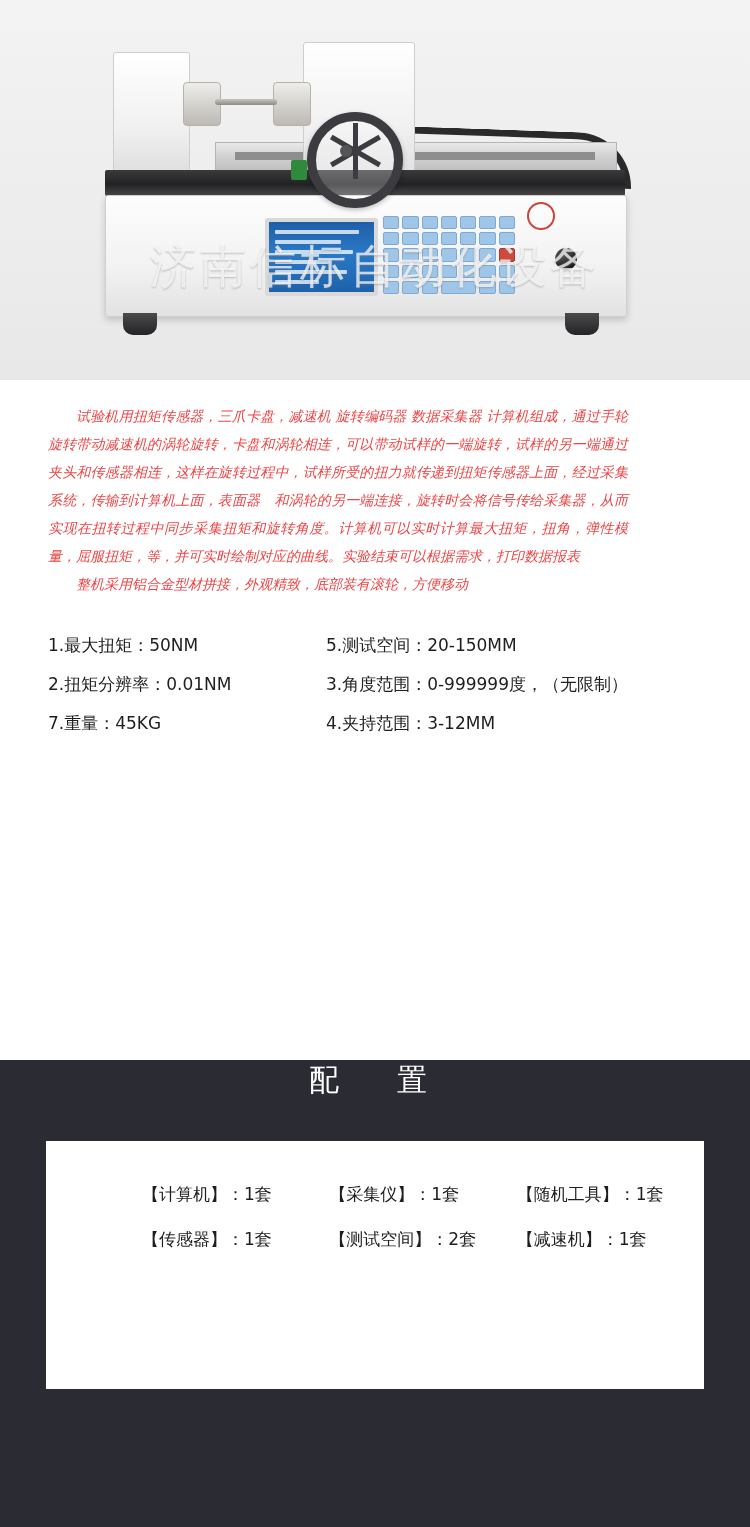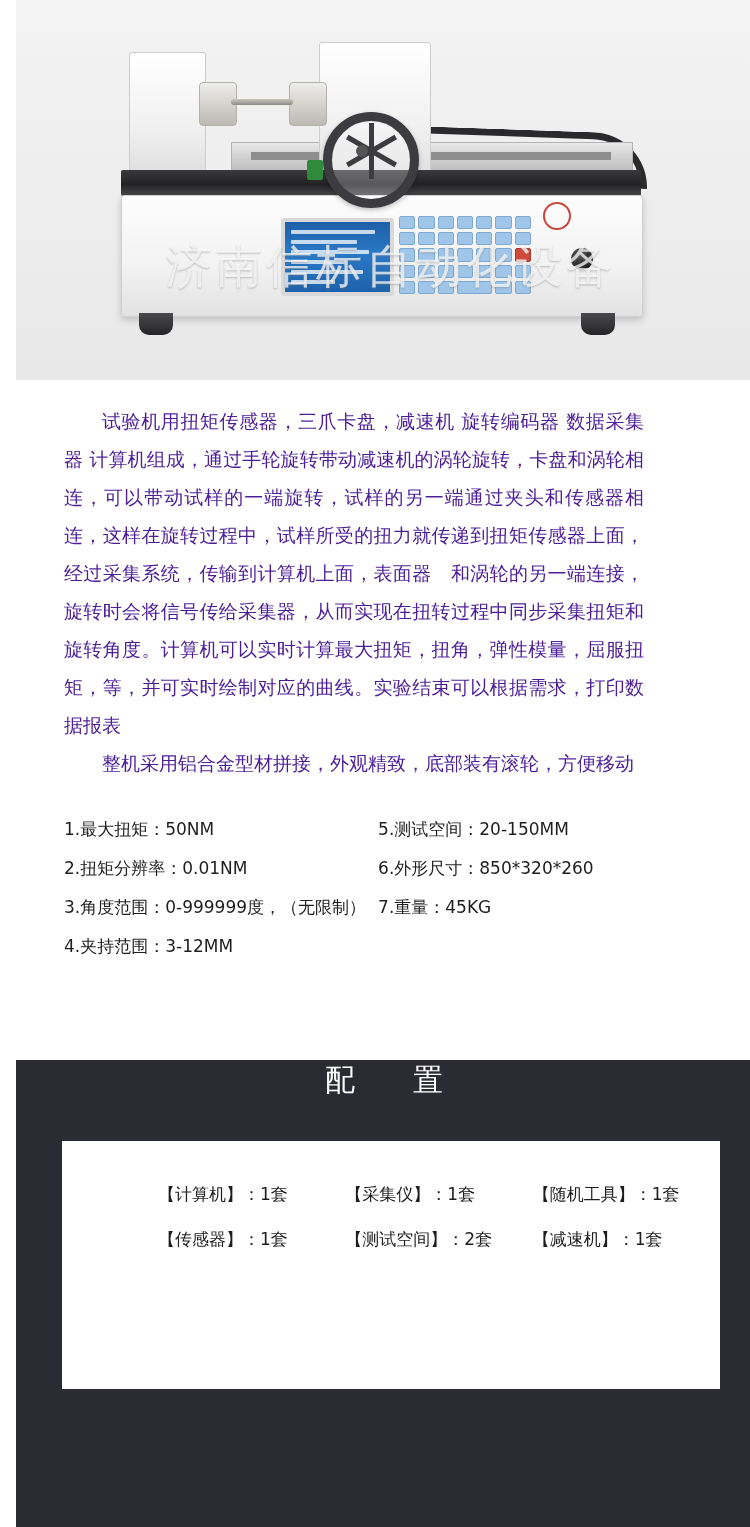--- a/index.html
+++ b/index.html
@@ -11,21 +11,20 @@
     height: 1527px;
     background: #ffffff;
     font-family: "Liberation Sans", sans-serif;
     color: #222;
     overflow: hidden;
   }
   .page {
     position: relative;
     width: 676px;
     height: 1527px;
-    margin-left: 16px;
   }
 
   
   .photo {
     position: relative;
     width: 750px;
     height: 380px;
     background: linear-gradient(180deg, #f3f3f3 0%, #ededed 55%, #e8e8e8 100%);
     overflow: hidden;
   }
@@ -252,26 +251,27 @@
     font-family: "DejaVu Sans", sans-serif;
     pointer-events: none;
   }
 
   
   .desc {
     padding: 22px 48px 0 48px;
   }
   .desc p {
     margin: 0;
-    font-size: 19px;
+    font-size: 14px;
     line-height: 2.0;
-    color: #4c1d95;
+    color: #ef4444;
     text-align: justify;
     text-indent: 2em;
     font-family: "DejaVu Sans", sans-serif;
+    font-style: italic;
   }
 
   
   .specs {
     margin: 36px 0 0 0;
     padding: 0 48px;
     display: grid;
     grid-template-columns: 1fr 1fr;
     column-gap: 12px;
     row-gap: 16px;
@@ -399,21 +399,20 @@
 
   <div class="desc">
     <p>试验机用扭矩传感器，三爪卡盘，减速机 旋转编码器 数据采集器 计算机组成，通过手轮旋转带动减速机的涡轮旋转，卡盘和涡轮相连，可以带动试样的一端旋转，试样的另一端通过夹头和传感器相连，这样在旋转过程中，试样所受的扭力就传递到扭矩传感器上面，经过采集系统，传输到计算机上面，表面器　和涡轮的另一端连接，旋转时会将信号传给采集器，从而实现在扭转过程中同步采集扭矩和旋转角度。计算机可以实时计算最大扭矩，扭角，弹性模量，屈服扭矩，等，并可实时绘制对应的曲线。实验结束可以根据需求，打印数据报表</p>
     <p>整机采用铝合金型材拼接，外观精致，底部装有滚轮，方便移动</p>
   </div>
 
   <div class="specs">
     <div class="spec-item">1.最大扭矩：50NM</div>
     <div class="spec-item">5.测试空间：20-150MM</div>
     <div class="spec-item">2.扭矩分辨率：0.01NM</div>
-    <div class="spec-item">6.外形尺寸：850*320*260</div>
     <div class="spec-item">3.角度范围：0-999999度，（无限制）</div>
     <div class="spec-item">7.重量：45KG</div>
     <div class="spec-item">4.夹持范围：3-12MM</div>
   </div>
 
   <div class="config">
     <div class="config-title">配　置</div>
     <div class="config-card">
       <div class="config-grid">
         <div class="config-item">【计算机】：1套</div>

